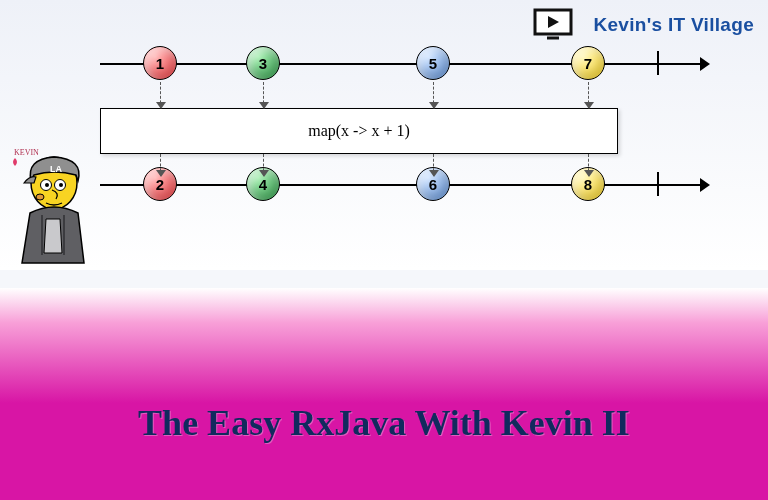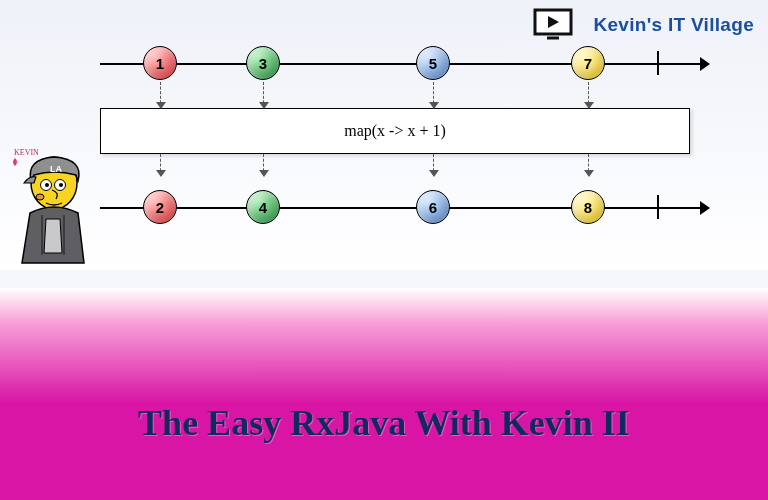--- a/index.html
+++ b/index.html
@@ -97,22 +97,22 @@
   .yellow { background: radial-gradient(circle at 35% 30%, #fff6b8, #f8d21c); }
   .op-box {
     border: 1.5px solid #000;
     background: #fff;
     height: 46px;
     display: flex;
     align-items: center;
     justify-content: center;
     font-family: "Comic Sans MS", "Segoe Script", cursive;
     font-size: 16px;
-    width: 590px;
-    margin: 20px 0 28px 0;
+    width: 518px;
+    margin: 20px 0 5px 0;
     box-shadow: 2px 2px 4px rgba(0,0,0,0.15);
   }
   .vlink {
     position: absolute;
     border-left: 1.5px dashed #555;
     width: 0;
   }
   .vlink::after {
     content: "";
     position: absolute;

